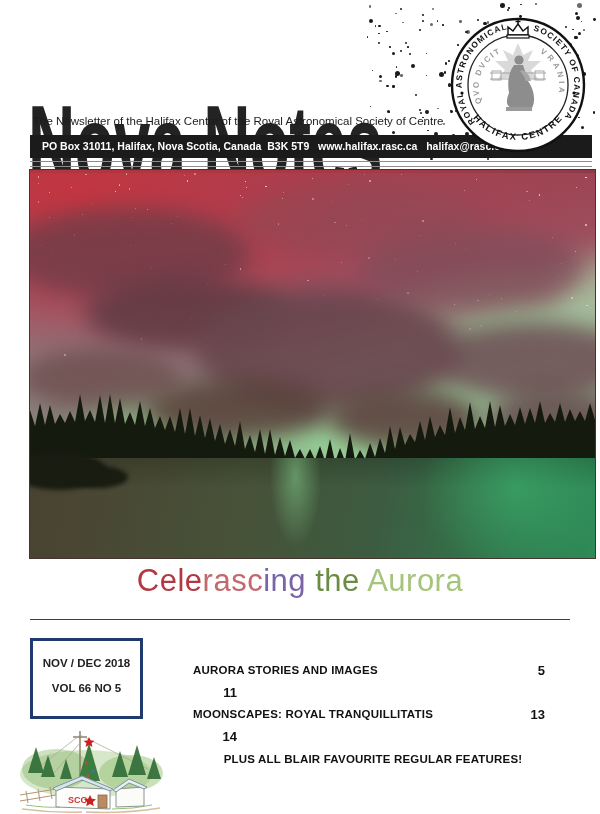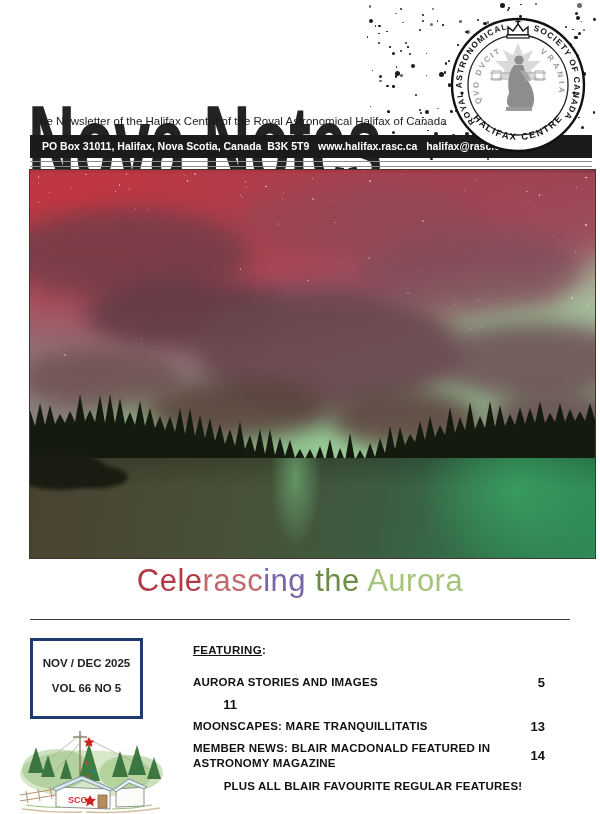--- a/index.html
+++ b/index.html
@@ -244,21 +244,21 @@
         <i style="left: 571.093px; top: 53.5795px; height: 3.7px; width: 3.7px; background: rgb(26, 26, 26);"></i>
         <i style="left: 368.147px; top: 145.025px; height: 1.6px; width: 1.6px; background: rgb(26, 26, 26);"></i>
         <i style="left: 465.03px; top: 131.904px; height: 4.4px; width: 4.4px; background: rgb(26, 26, 26);"></i>
         <i style="left: 471.958px; top: 131.807px; height: 4.4px; width: 4.4px; background: rgb(26, 26, 26);"></i>
         <i style="left: 486.78px; top: 157.838px; height: 1.9px; width: 1.9px; background: rgb(26, 26, 26);"></i>
         <i style="left: 527.663px; top: 150.647px; height: 1.7px; width: 1.7px; background: rgb(106, 106, 106);"></i>
         <i style="left: 422.026px; top: 14.2704px; height: 1.8px; width: 1.8px; background: rgb(26, 26, 26);"></i>
       </div>
 
     <h1 class="title">Nova Notes</h1>
-    <div class="subtitle">The Newsletter of the Halifax Centre of the Royal Astronomical Halifax of Canada</div>
+    <div class="subtitle">The Newsletter of the Halifax Centre of the Royal Astronomical Society of Centre</div>
     <div class="addr-bar">PO Box 31011, Halifax, Nova Scotia, Canada  B3K 5T9   www.halifax.rasc.ca   halifax@rasc.ca</div>
     <div class="double-rule"></div>
 
     <svg class="seal" viewBox="0 0 140 140">
       <circle cx="70" cy="70" r="66" fill="#ffffff" stroke="#111" stroke-width="2.4"></circle>
       <circle cx="70" cy="70" r="50" fill="#ffffff" stroke="#222" stroke-width="1.3"></circle>
 
       <polygon opacity=".55" fill="#b9b9b9" points="70,28 75,40 85,35 80,46 93,46 83,55 91,65 78,62 79,75 70,67 61,75 62,62 49,65 57,55 47,46 60,46 55,35 65,40"></polygon>
 
       <g stroke="#9d9d9d" fill="none" stroke-width="1" opacity=".9">
@@ -435,21 +435,21 @@
     <div class="topstrip"></div>
   </figure>
 
   <h2 class="cover-heading" id="cover-heading"><span style="color: rgb(178, 57, 67);">Cele</span><span style="color: rgb(194, 105, 110);">rasc</span><span style="color: rgb(122, 100, 168);">ing</span><span style="color: rgb(107, 141, 67);"> the </span><span style="color: rgb(166, 196, 123);">Aurora</span></h2>
 
   <hr class="rule">
 
   <section class="footer">
     <div class="left-col">
       <div class="issue-box">
-        <div class="d1">NOV / DEC 2025</div>
+        <div class="d1">NOV / DEC 2018</div>
         <div class="d2">VOL 66 NO 5</div>
       </div>
 
       <svg class="obs" width="152" height="86" viewBox="0 0 152 86">
 
         <ellipse cx="70" cy="45" rx="66" ry="24" fill="#9cc47a" opacity=".4"></ellipse>
         <ellipse cx="40" cy="40" rx="34" ry="20" fill="#7fb35e" opacity=".4"></ellipse>
         <ellipse cx="115" cy="44" rx="32" ry="18" fill="#8abb66" opacity=".45"></ellipse>
 
         <g stroke="#8a7a60" stroke-width="1.4" fill="none">
@@ -505,37 +505,33 @@
           <path d="M70 83 q36 2 74 -4"></path>
         </g>
         <g stroke="#7fae5c" stroke-width="1" fill="none" opacity=".8">
           <path d="M10 76 q20 3 34 2"></path>
           <path d="M96 80 q22 0 40 -4"></path>
         </g>
       </svg>
     </div>
 
     <div class="featuring">
-      <div class="feat-head">
-        <span class="u">FEATURING</span><span>:</span>
-      </div>
       <div class="feat-list" id="feat-list">
           <div class="feat-row">
             <div class="feat-title">AURORA STORIES AND IMAGES</div>
             <div class="feat-page">5</div>
           </div>
           <div class="feat-row">
             <div class="feat-page">11</div>
           </div>
           <div class="feat-row">
-            <div class="feat-title">MOONSCAPES: MARE TRANQUILLITATIS</div>
+            <div class="feat-title">MOONSCAPES: ROYAL TRANQUILLITATIS</div>
             <div class="feat-page">13</div>
           </div>
           <div class="feat-row">
-            <div class="feat-title">MEMBER NEWS: BLAIR MACDONALD FEATURED IN ASTRONOMY MAGAZINE</div>
             <div class="feat-page">14</div>
           </div>
         </div>
       <div class="feat-note">PLUS ALL BLAIR FAVOURITE REGULAR FEATURES!</div>
     </div>
   </section>
 
 </div>
 
 </body></html>

